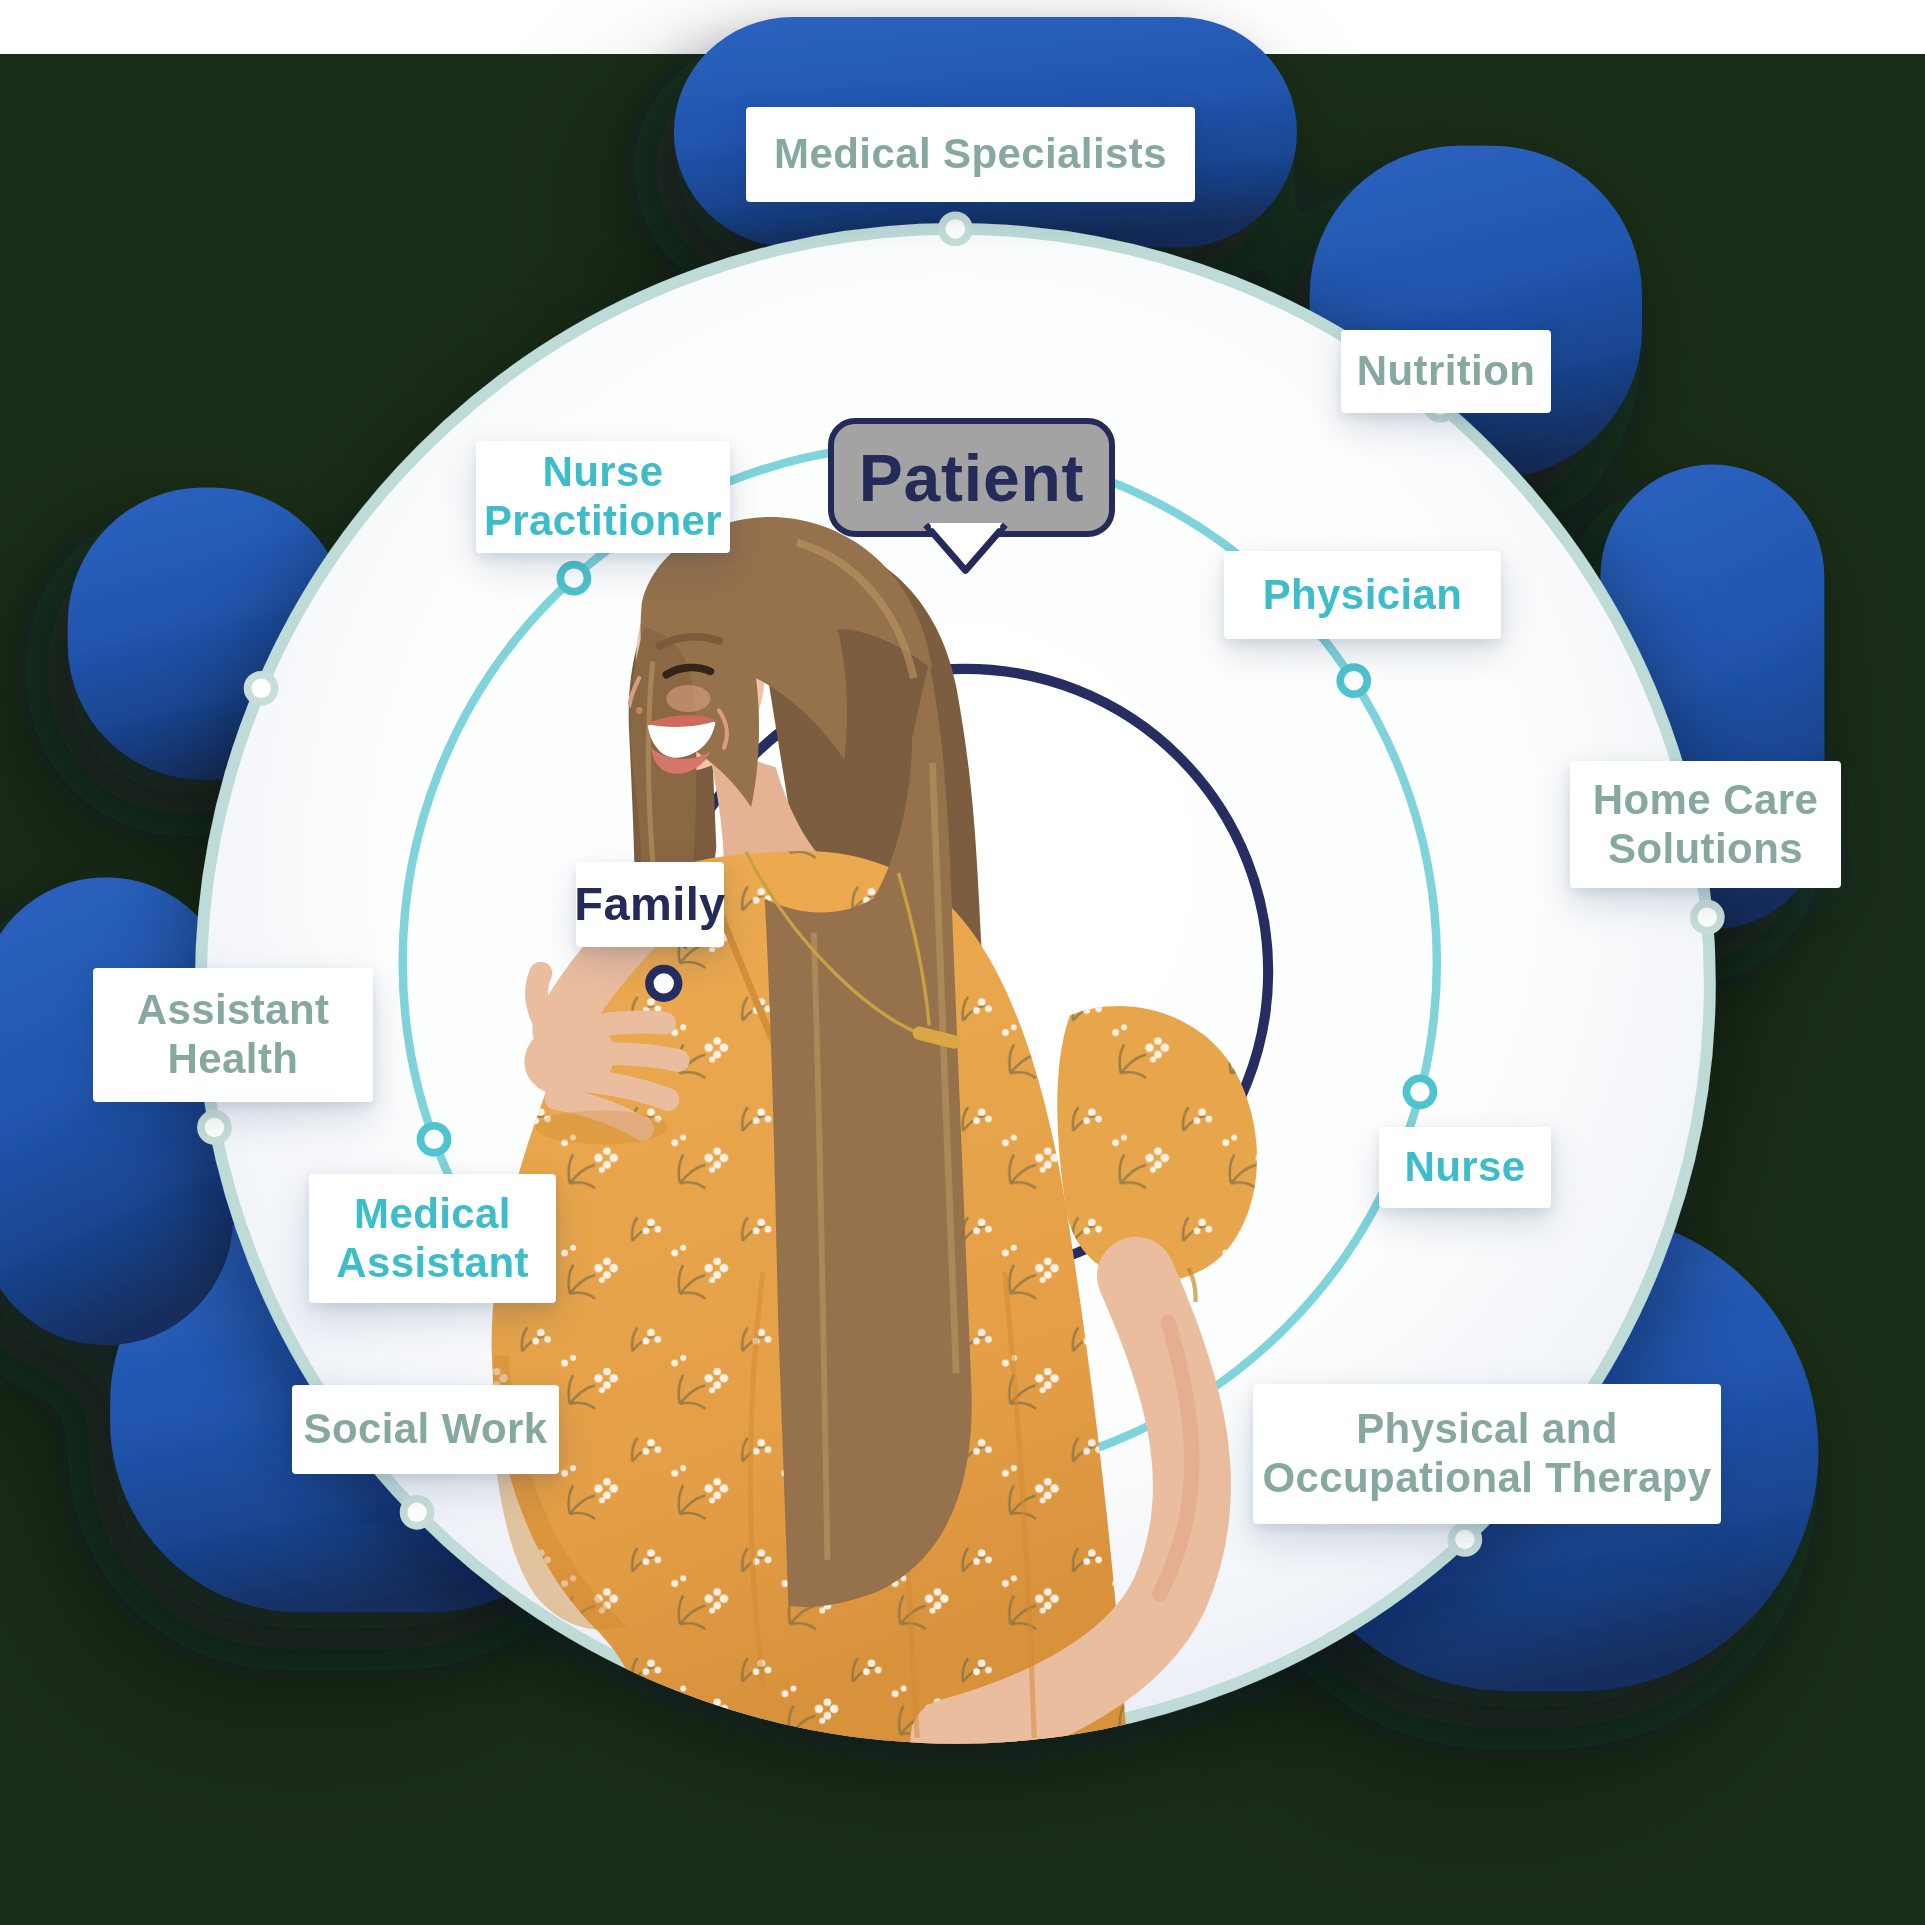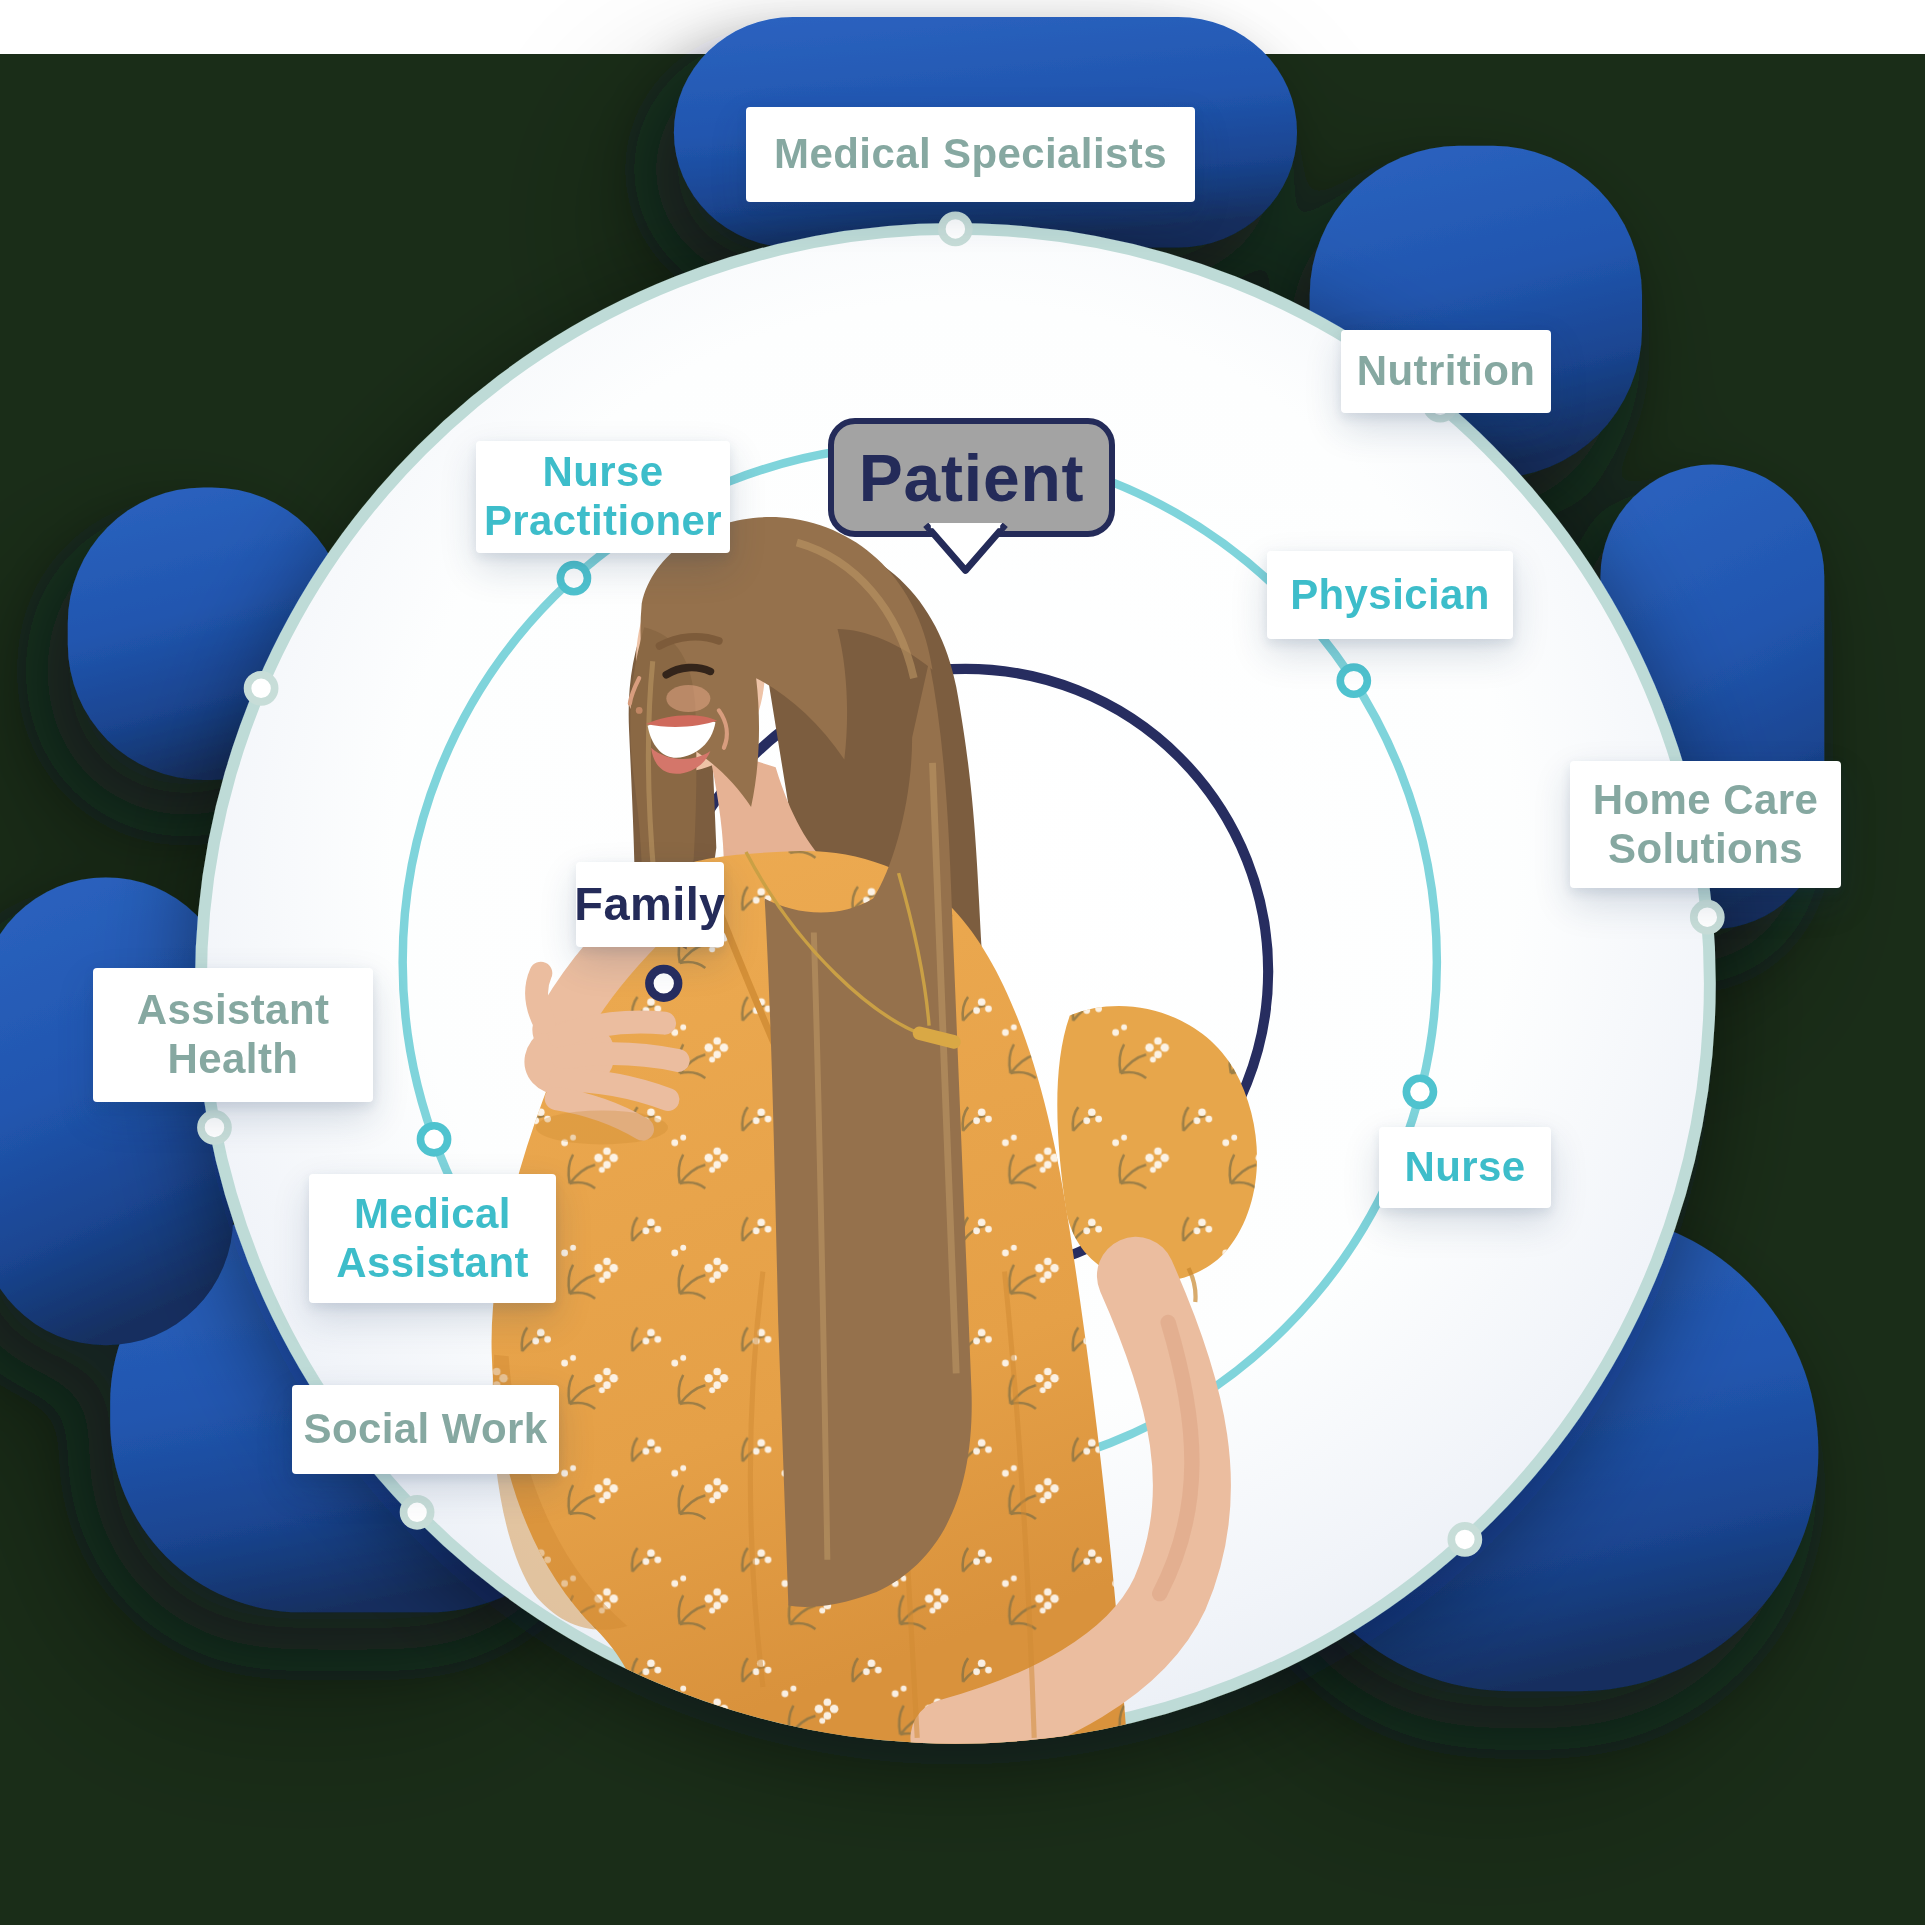--- a/index.html
+++ b/index.html
@@ -189,29 +189,33 @@
     </g>
     <circle cx="783" cy="1160" r="17" fill="#FFFFFF" stroke="#272D60" stroke-width="10"></circle>
   </svg>
 
   <div class="pill sage" style="left:746px;top:107px;width:449px;height:95px;">
     <span>Medical Specialists</span>
   </div>
   <div class="pill sage" style="left:1341px;top:302px;width:210px;height:83px;margin-top:28px;">
     <span>Nutrition</span>
   </div>
-  <div class="pill teal" style="left:1267px;top:551px;width:246px;height:88px;">
+  <div class="pill teal" style="left:1224px;top:551px;width:277px;height:88px;">
     <span>Physician</span>
   </div>
   <div class="pill sage" style="left:1570px;top:761px;width:271px;height:127px;">
     <span>Home Care</span>
     <span>Solutions</span>
   </div>
   <div class="pill teal" style="left:1379px;top:1127px;width:172px;height:81px;">
     <span>Nurse</span>
+  </div>
+  <div class="pill sage" style="left:1253px;top:1384px;width:468px;height:140px;">
+    <span>Physical and</span>
+    <span>Occupational Therapy</span>
   </div>
   <div class="pill sage" style="left:292px;top:1385px;width:267px;height:89px;">
     <span>Social Work</span>
   </div>
   <div class="pill teal" style="left:309px;top:1174px;width:247px;height:129px;">
     <span>Medical</span>
     <span>Assistant</span>
   </div>
   <div class="pill sage" style="left:93px;top:968px;width:280px;height:134px;">
     <span>Assistant</span>

